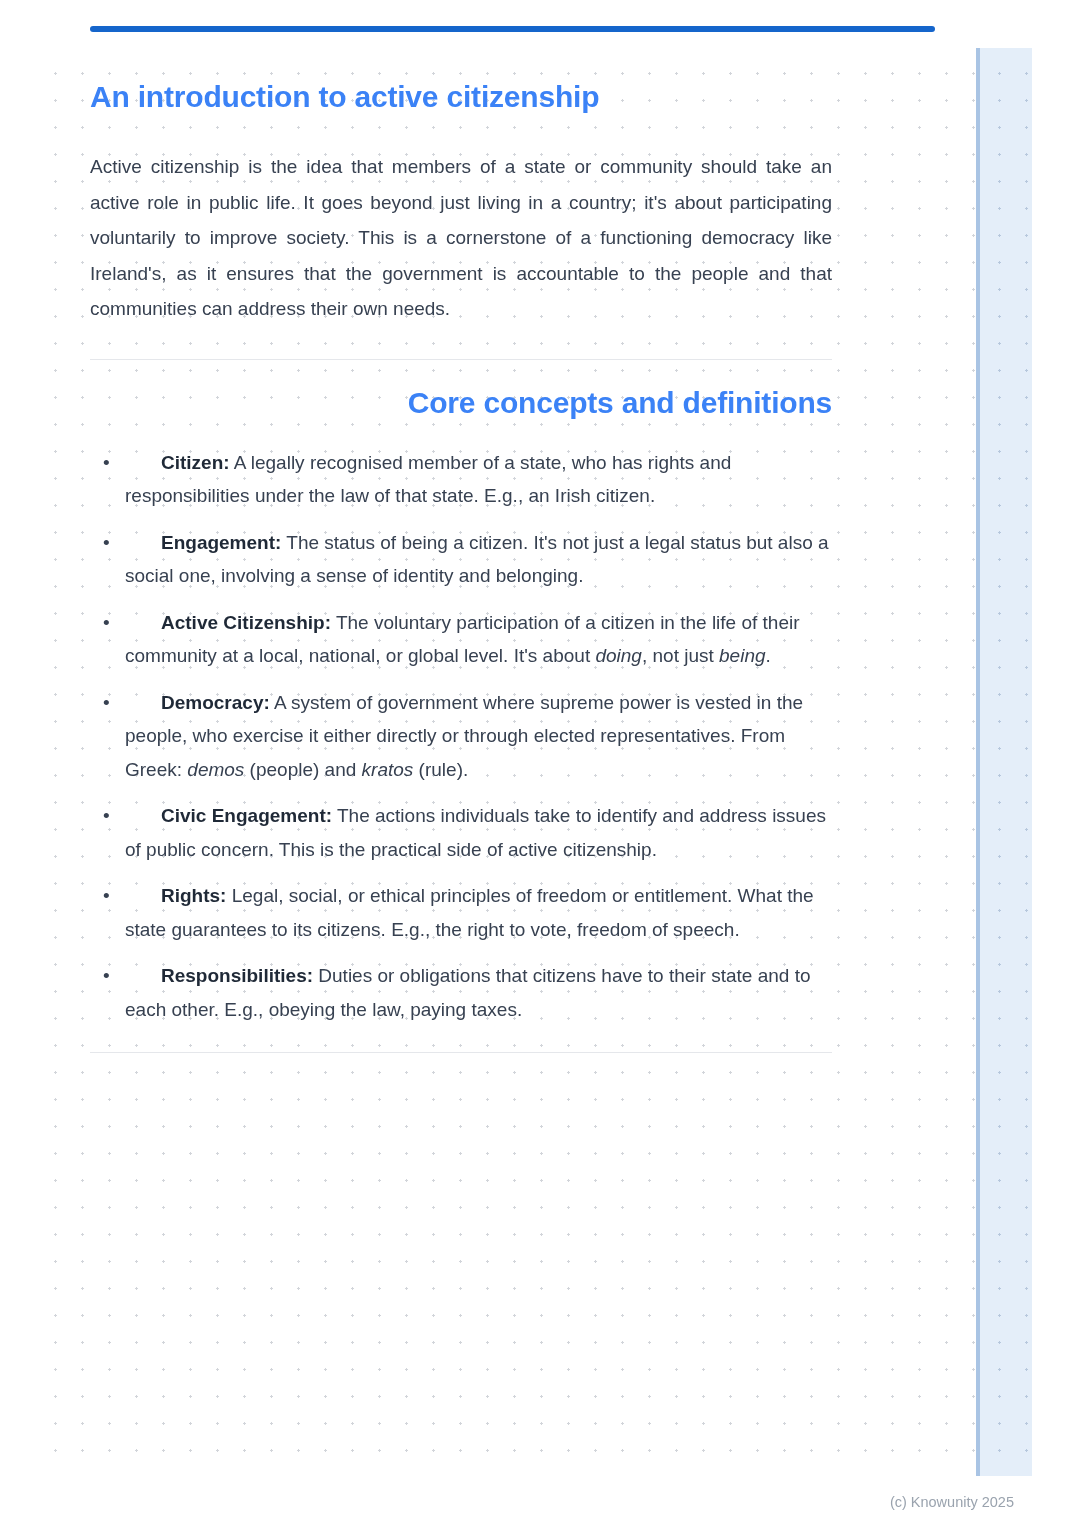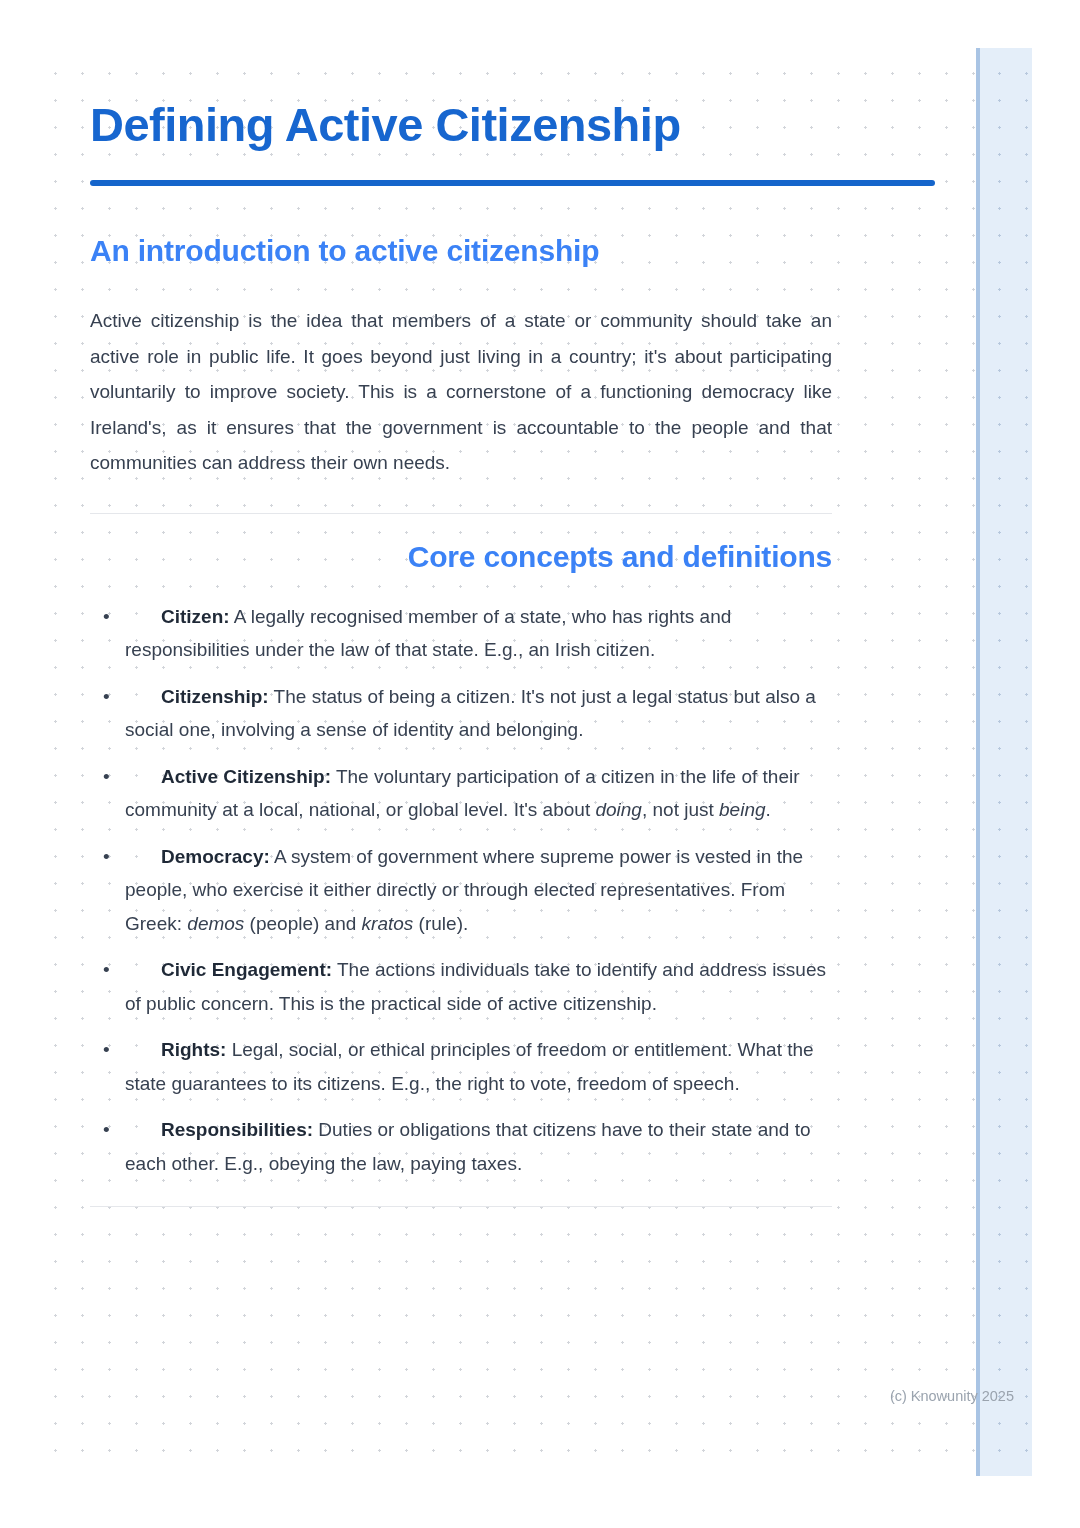--- a/index.html
+++ b/index.html
@@ -110,60 +110,59 @@
   h3.sub-heading {
     margin-top: 46px;
     font-size: 21px;
     line-height: 26px;
     font-weight: bold;
     color: #3b82f6;
   }
 
   .watermark {
     position: absolute;
-    top: 1388px;
+    top: 1494px;
     right: 66px;
     font-size: 14.5px;
     color: #9aa3ae;
     z-index: 3;
   }
   .dots-area { z-index: 0; }
   .margin-band { z-index: 1; }
   .content { z-index: 2; }
 </style>
 </head>
 <body>
 
 <div class="page">
 
   <div class="dots-area"></div>
   <div class="margin-band"></div>
 
   <div class="content">
 
-    <h1 class="page-title">Defining Active Citizenship</h1>
 
     <div class="title-rule"></div>
 
     <h2 class="section-heading" id="intro-heading">An introduction to active citizenship</h2>
 
     <p class="body-paragraph">Active citizenship is the idea that members of a state or community should take an active role in public life. It goes beyond just living in a country; it's about participating voluntarily to improve society. This is a cornerstone of a functioning democracy like Ireland's, as it ensures that the government is accountable to the people and that communities can address their own needs.</p>
 
     <hr class="divider" id="divider-1">
 
     <h2 class="section-heading" id="concepts-heading">Core concepts and definitions</h2>
 
     <ul class="concepts-list">
         <li>
           <span class="marker">•</span>
           <div class="li-body"><strong>Citizen:</strong><span> A legally recognised member of a state, who has rights and responsibilities under the law of that state. E.g., an Irish citizen.</span></div>
         </li>
         <li>
           <span class="marker">•</span>
-          <div class="li-body"><strong>Citizenship:</strong><span> The status of being a citizen. It's not just a legal status but also a social one, involving a sense of identity and belonging.</span></div>
+          <div class="li-body"><strong>Engagement:</strong><span> The status of being a citizen. It's not just a legal status but also a social one, involving a sense of identity and belonging.</span></div>
         </li>
         <li>
           <span class="marker">•</span>
           <div class="li-body"><strong>Active Citizenship:</strong><span> The voluntary participation of a citizen in the life of their community at a local, national, or global level. It's about </span><em>doing</em><span>, not just </span><em>being</em><span>.</span></div>
         </li>
         <li>
           <span class="marker">•</span>
           <div class="li-body"><strong>Democracy:</strong><span> A system of government where supreme power is vested in the people, who exercise it either directly or through elected representatives. From Greek: </span><em>demos</em><span> (people) and </span><em>kratos</em><span> (rule).</span></div>
         </li>
         <li>

